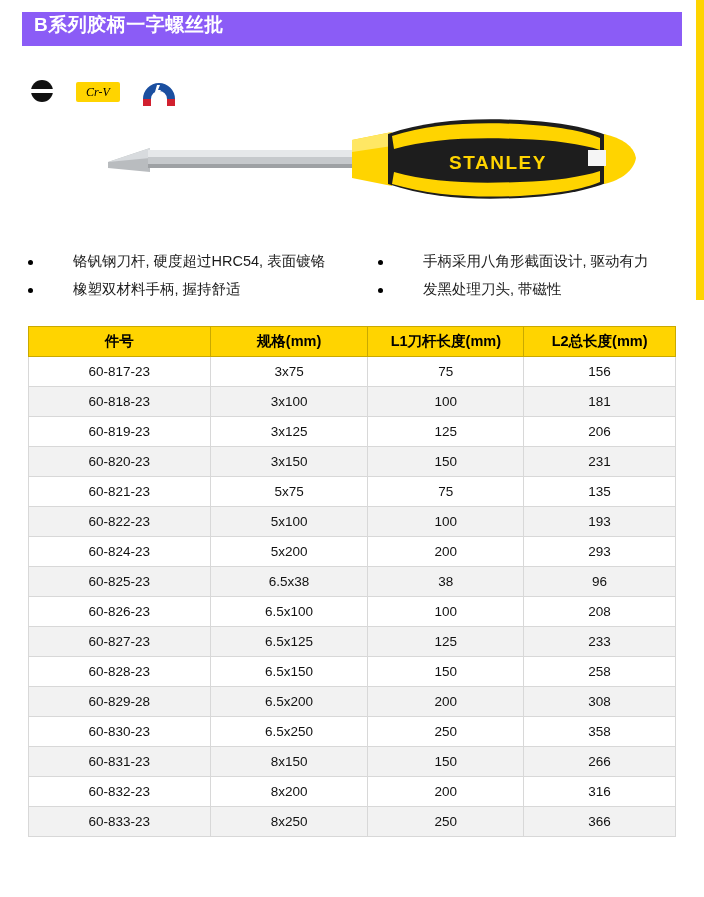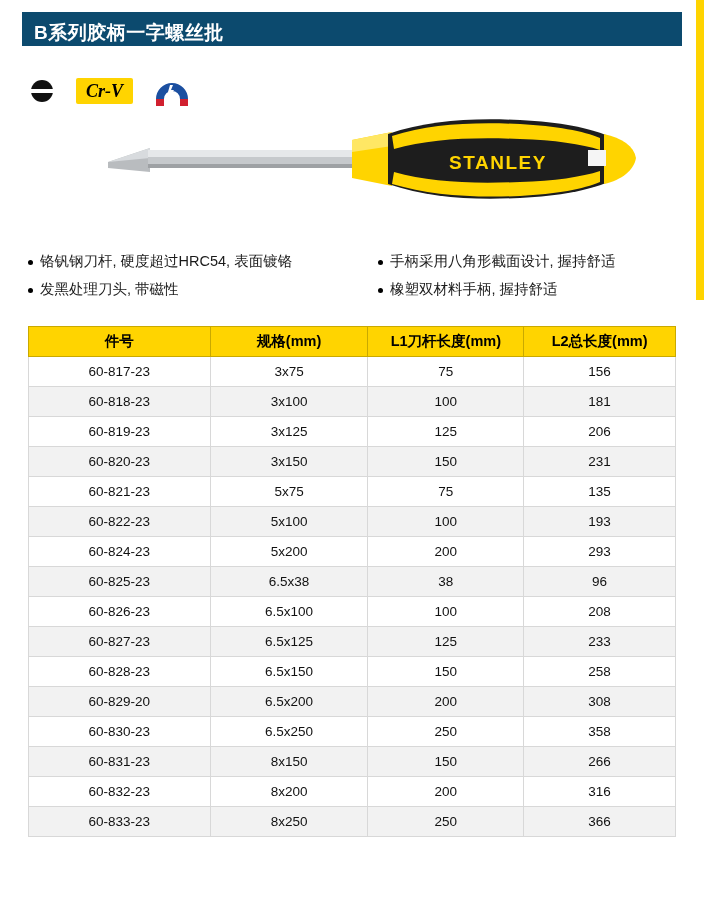--- a/index.html
+++ b/index.html
@@ -16,23 +16,23 @@
     background: #ffffff;
     overflow: hidden;
   }
   
   .title-bar {
     position: absolute;
     left: 22px;
     top: 12px;
     width: 660px;
     height: 34px;
-    background: #0c4a6e;
-    display: flex;
-    align-items: flex-end;
+    background: #8b5cf6;
+    display: flex;
+    align-items: flex-start;
   }
   .title-text {
     color: #ffffff;
     font-size: 19px;
     font-weight: bold;
     letter-spacing: 0.5px;
     padding-left: 12px;
     white-space: nowrap;
   }
   .right-stripe {
@@ -58,22 +58,22 @@
     height: 30px;
     display: flex;
     align-items: center;
     justify-content: center;
   }
   .crv-badge {
     background: #ffd400;
     color: #000;
     font-family: "Liberation Serif", serif;
     font-style: italic;
-    font-weight: bold;
-    font-size: 18px;
+    font-weight: normal;
+    font-size: 12px;
     padding: 3px 10px 3px 10px;
     border-radius: 2px;
     line-height: 1;
   }
   .magnet-slot {
     width: 46px;
     height: 32px;
     display: flex;
     align-items: center;
     justify-content: center;
@@ -96,20 +96,21 @@
     grid-template-columns: 350px 300px;
     row-gap: 8px;
     font-size: 14.5px;
     color: #1a1a1a;
   }
   .feat {
     display: flex;
     align-items: flex-start;
     line-height: 1.35;
     white-space: nowrap;
+    gap: 33px;
   }
   .feat .dot {
     display: inline-block;
     width: 5px;
     height: 5px;
     border-radius: 50%;
     background: #000;
     margin-top: 8px;
     margin-right: 7px;
     flex: 0 0 auto;
@@ -203,29 +204,29 @@
     </svg>
   </div>
 
   <div class="features">
     <div class="feat">
         <span class="dot"></span>
         <span>铬钒钢刀杆, 硬度超过HRC54, 表面镀铬</span>
       </div>
     <div class="feat">
         <span class="dot"></span>
-        <span>手柄采用八角形截面设计, 握持舒适</span>
+        <span>手柄采用八角形截面设计, 驱动有力</span>
+      </div>
+    <div class="feat">
+        <span class="dot"></span>
+        <span>橡塑双材料手柄, 握持舒适</span>
       </div>
     <div class="feat">
         <span class="dot"></span>
         <span>发黑处理刀头, 带磁性</span>
-      </div>
-    <div class="feat">
-        <span class="dot"></span>
-        <span>橡塑双材料手柄, 握持舒适</span>
       </div>
   </div>
 
   <table class="spec">
     <thead>
       <tr>
         <th>件号</th>
         <th>规格(mm)</th>
         <th>L1刀杆长度(mm)</th>
         <th>L2总长度(mm)</th>
@@ -292,21 +293,21 @@
           <td>125</td>
           <td>233</td>
         </tr>
         <tr>
           <td>60-828-23</td>
           <td>6.5x150</td>
           <td>150</td>
           <td>258</td>
         </tr>
         <tr>
-          <td>60-829-20</td>
+          <td>60-829-28</td>
           <td>6.5x200</td>
           <td>200</td>
           <td>308</td>
         </tr>
         <tr>
           <td>60-830-23</td>
           <td>6.5x250</td>
           <td>250</td>
           <td>358</td>
         </tr>

